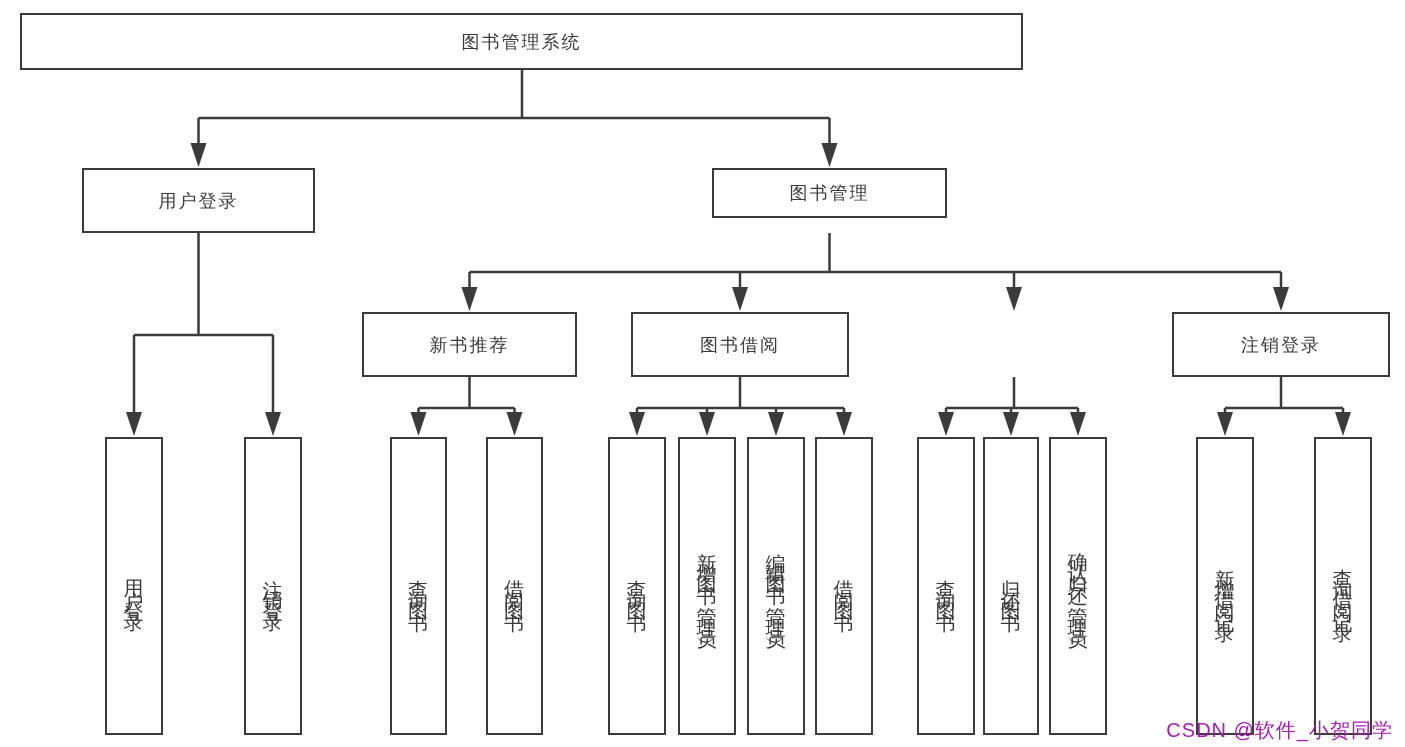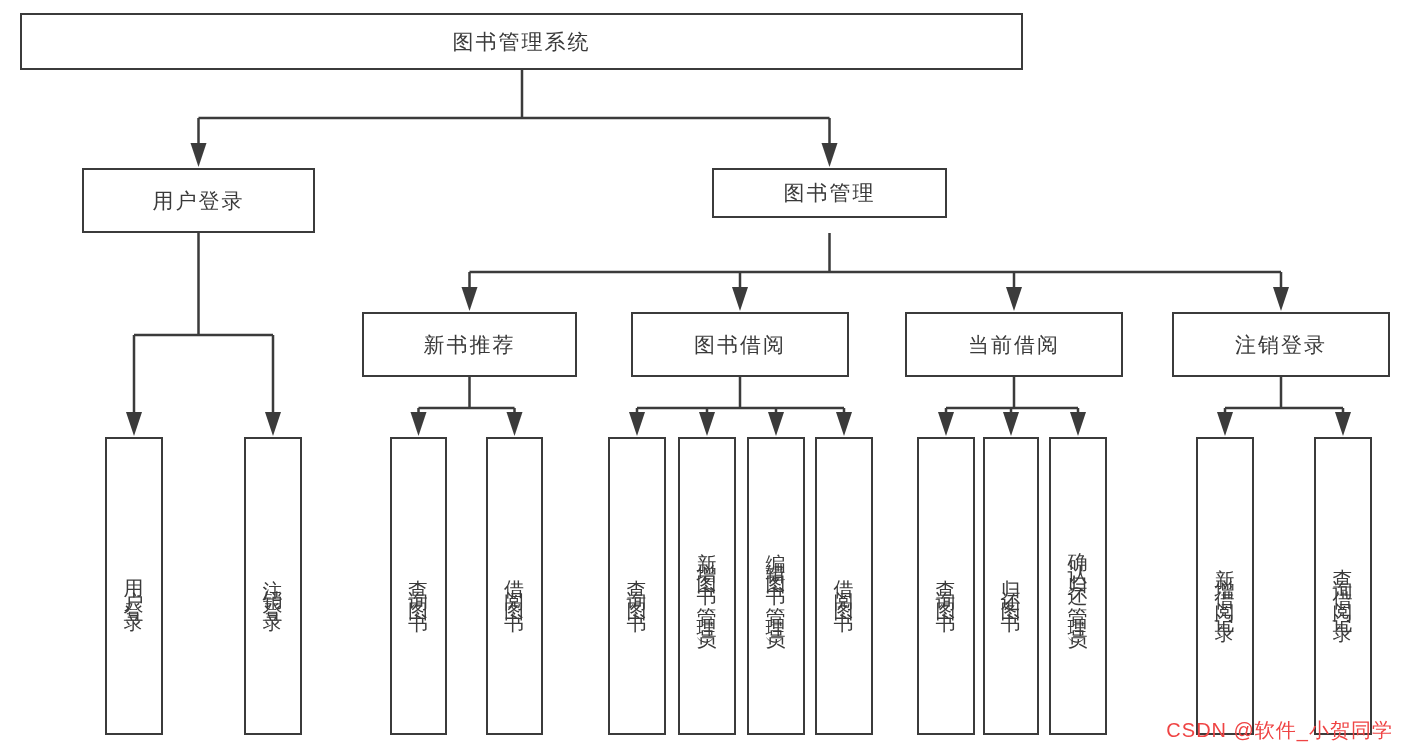--- a/index.html
+++ b/index.html
@@ -1,24 +1,24 @@
 <!DOCTYPE html>
 <html><head>
 <meta charset="utf-8">
 <style>
   html,body{margin:0;padding:0;background:#ffffff;}
   body{font-family:"Liberation Sans","DejaVu Sans",sans-serif;}
   .canvas{position:relative;width:1405px;height:747px;background:#ffffff;overflow:hidden;}
   .wires{position:absolute;left:0;top:0;pointer-events:none;}
   .node{position:absolute;box-sizing:border-box;border:2px solid #3b3b3b;background:#ffffff;
         display:flex;align-items:center;justify-content:center;color:#3a3a3a;z-index:2;}
-  .node.h .lbl{font-size:21px;letter-spacing:2px;white-space:nowrap;}
+  .node.h .lbl{font-size:18px;letter-spacing:2px;white-space:nowrap;}
   .node.v .lbl{writing-mode:vertical-rl;text-orientation:mixed;font-size:20px;
                letter-spacing:11px;line-height:1;}
-  .watermark{position:absolute;right:12px;top:717px;font-size:20px;color:#ef4444;
+  .watermark{position:absolute;right:12px;top:717px;font-size:20px;color:#a21caf;
              letter-spacing:1px;z-index:5;white-space:nowrap;text-align:center;}
 </style>
 </head>
 <body>
 
 <div class="canvas">
 
   <svg class="wires" width="1405" height="747" viewBox="0 0 1405 747">
     <defs>
       <path id="arr" d="M -8 -24 L 8 -24 L 0 0 Z" fill="#3b3b3b"></path>
@@ -65,23 +65,20 @@
   <div class="node h" style="left:712px;top:168px;width:235px;height:50px">
     <span class="lbl">图书管理</span>
   </div>
 
   <div class="node h" style="left:631px;top:312px;width:218px;height:65px">
     <span class="lbl">图书借阅</span>
   </div>
   <div class="node h" style="left:362px;top:312px;width:215px;height:65px">
     <span class="lbl">新书推荐</span>
   </div>
-  <div class="node h" style="left:905px;top:312px;width:218px;height:65px">
-    <span class="lbl">当前借阅</span>
-  </div>
   <div class="node h" style="left:1172px;top:312px;width:218px;height:65px">
     <span class="lbl">注销登录</span>
   </div>
 
   <div class="node v" style="left:105px;top:437px;width:58px;height:298px">
     <span class="lbl">用户登录</span>
   </div>
   <div class="node v" style="left:244px;top:437px;width:58px;height:298px">
     <span class="lbl">注销登录</span>
   </div>

